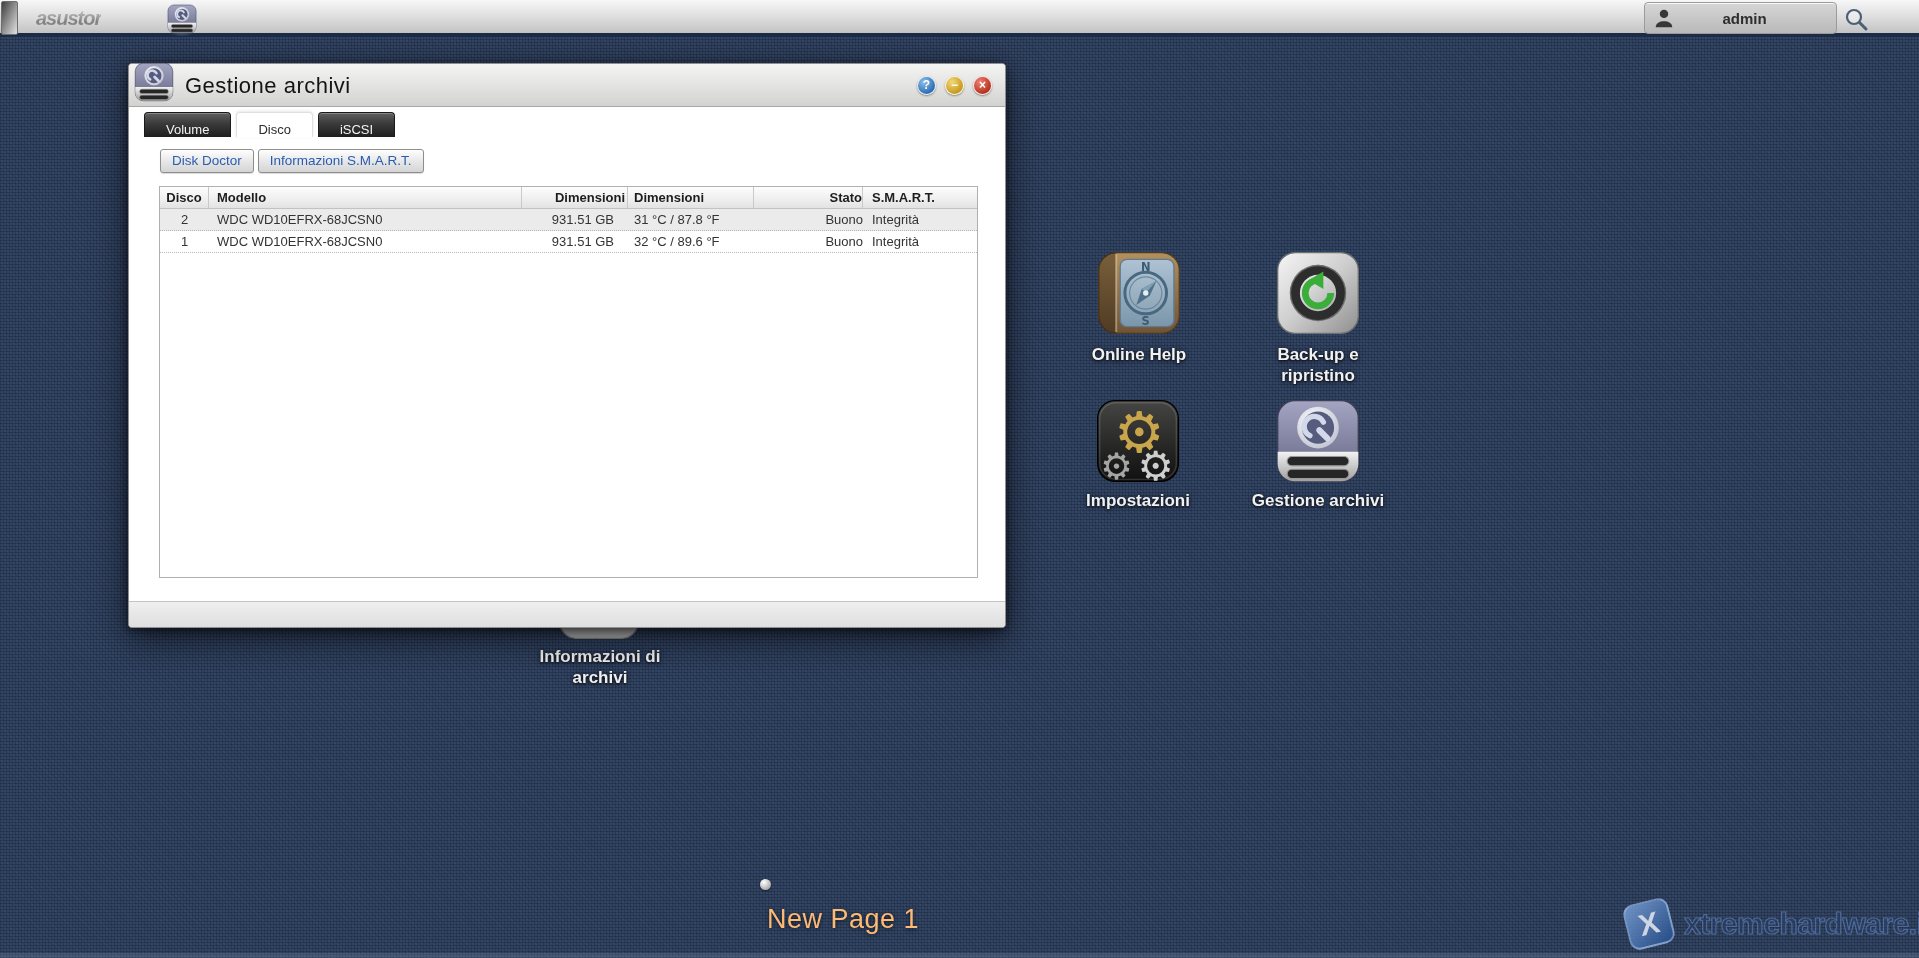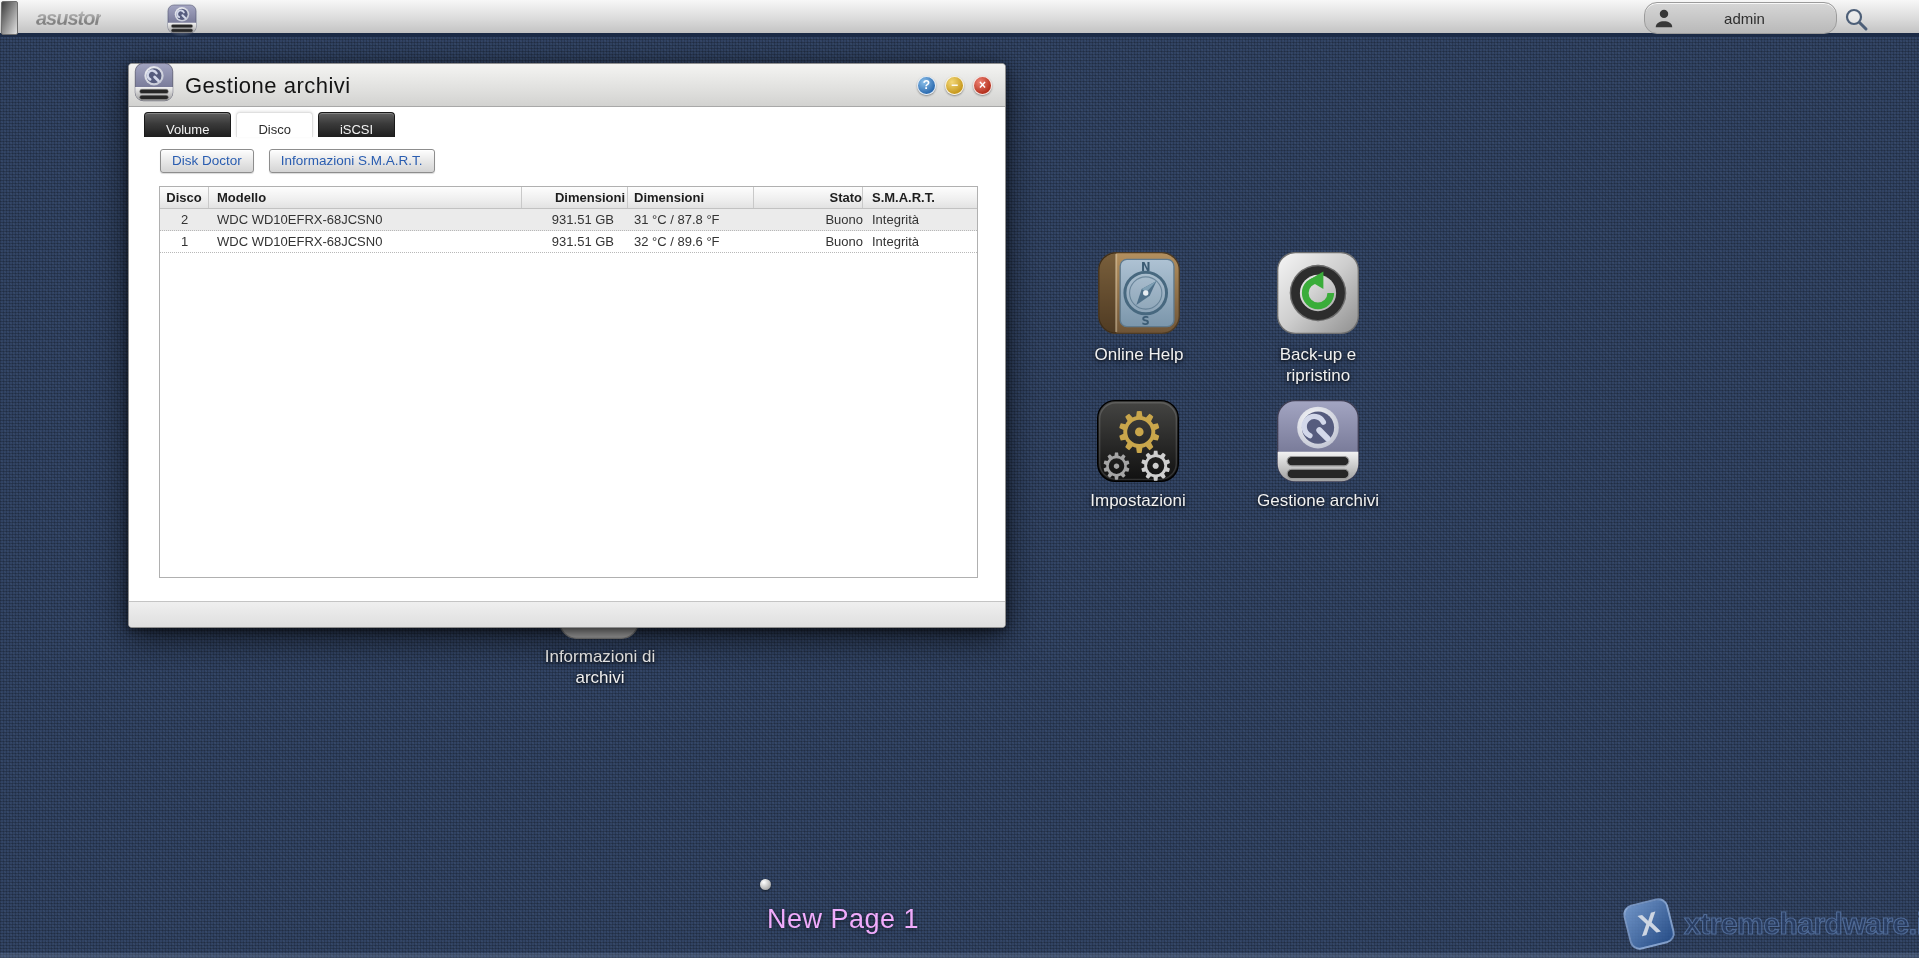--- a/index.html
+++ b/index.html
@@ -27,24 +27,24 @@
     font-size:20px; font-weight:bold; font-style:italic; letter-spacing:-1px;
     color:#9f9f9f; text-shadow:0 1px 0 rgba(255,255,255,0.7); }
   @supports ((-webkit-background-clip:text)) {
     .logo { background:linear-gradient(#ffffff, #7e7e7e 60%, #cfcfcf);
       -webkit-background-clip:text; color:transparent; text-shadow:none; }
   }
   .task-app { position:absolute; left:164px; top:1px; width:36px; height:35px;
     border-radius:5px; display:flex; align-items:center; justify-content:center;
     background:radial-gradient(circle at 50% 50%, rgba(200,222,245,0.95), rgba(200,222,245,0.0) 75%); }
   .user-btn { position:absolute; left:1644px; top:2px; width:193px; height:32px;
-    border:1px solid #9b9b9b; border-radius:13px;
+    border:1px solid #9b9b9b; border-radius:4px;
     background:linear-gradient(#d6d6d6, #b9b9b9);
     box-shadow:inset 0 1px 0 rgba(255,255,255,0.8);
-    display:flex; align-items:center; }
+    display:flex; align-items:center;font-weight:bold; }
   .user-btn .uicon { margin-left:8px; }
   .user-btn .uname { flex:1; text-align:center; font-size:15px; color:#2e2e2e; padding-right:22px;}
   .search-btn { position:absolute; left:1843px; top:6px; width:26px; height:26px; cursor:pointer; }
 
   
   .window { position:absolute; left:128px; top:63px; width:878px; height:565px;
     background:#ffffff; border:1px solid #8f8f8f; border-radius:4px;
     box-shadow:0 10px 35px rgba(0,0,0,0.65), 0 2px 8px rgba(0,0,0,0.5); z-index:10; }
   .titlebar { position:absolute; top:0; left:0; right:0; height:43px;
     background:linear-gradient(#f4f4f2, #dddddb 70%, #d2d2d0);
@@ -63,21 +63,21 @@
 
   .tabstrip { position:absolute; left:15px; top:48px; display:flex; }
   .tab { height:25px; line-height:25px; padding:4px 21px; margin-right:5px;
     font-size:13px; border-radius:4px 4px 0 0; cursor:pointer;
     background:linear-gradient(#5f5f5f, #3a3a3a 45%, #1e1e1e);
     color:#f2f2f2; border:1px solid #1a1a1a; border-bottom:none;
     box-shadow:inset 0 1px 0 rgba(255,255,255,0.25); }
   .tab.active { background:#ffffff; color:#2b2b2b; border:1px solid #e0e0e0; border-bottom:none;
     box-shadow:0 -1px 3px rgba(0,0,0,0.10); }
 
-  .toolbar { position:absolute; left:31px; top:85px; display:flex; gap:15px; }
+  .toolbar { position:absolute; left:31px; top:85px; display:flex; gap:4px; }
   .tbtn { height:24px; line-height:22px; padding:0 11px; font-size:13.5px; color:#2a5db0;
     border:1px solid #8d8d8d; border-radius:3px; cursor:pointer;
     background:linear-gradient(#fefefe, #e8e8e8 50%, #d4d4d4);
     box-shadow:inset 0 1px 0 #fff, 0 1px 1px rgba(0,0,0,0.15); }
 
   .dtable { position:absolute; left:30px; top:122px; width:819px; height:392px;
     border:1px solid #b0b0b0; background:#fff; overflow:hidden; }
   .thead { display:flex; height:22px;
     background:linear-gradient(#fdfdfd, #ececec 70%, #e2e2e2);
     border-bottom:1px solid #c2c2c2; }
@@ -94,27 +94,27 @@
   .c4 { width:109px; padding-left:8px;text-align:right; }
   .c5 { flex:1; padding-left:9px; border-right:none; }
 
   .win-footer { position:absolute; left:0; right:0; bottom:0; height:26px;
     background:linear-gradient(#efefef, #dfdfdf); border-top:1px solid #c4c4c4;
     border-radius:0 0 3px 3px; }
 
   
   .dicon { position:absolute; width:86px; cursor:pointer; }
   .dlabel { position:absolute; text-align:center; font-size:17px; color:#f1f1f1;
-    line-height:1.25; text-shadow:0 1px 3px rgba(0,0,0,0.85), 0 0 6px rgba(0,0,0,0.4); }
+    line-height:1.25; text-shadow:0 1px 3px rgba(0,0,0,0.85), 0 0 6px rgba(0,0,0,0.4);font-weight:bold; }
 
   .page-dot { position:absolute; left:760px; top:879px; width:11px; height:11px; border-radius:50%;
     background:radial-gradient(circle at 35% 30%, #ffffff, #9d9d9d 85%);
     box-shadow:0 1px 2px rgba(0,0,0,0.5); cursor:pointer; }
   .page-label { position:absolute; left:693px; top:904px; width:300px; text-align:center;
-    font-size:27px; color:#f0abfc; letter-spacing:0.5px;
+    font-size:27px; color:#fdba74; letter-spacing:0.5px;
     text-shadow:0 1px 4px rgba(0,0,0,0.6); }
 
   
   .watermark { position:absolute; left:1626px; top:901px; display:flex; align-items:center;
     opacity:0.85; }
   .wm-badge { width:46px; height:46px; border-radius:10px; transform:rotate(-14deg);
     background:linear-gradient(145deg, #7ba2d8, #26508f);
     border:2px solid rgba(185,210,245,0.55);
     color:#eaf1fb; font-size:30px; font-weight:bold; text-align:center; line-height:42px; }
   .wm-text { margin-left:12px; font-size:30px; font-weight:bold; letter-spacing:-0.5px;

